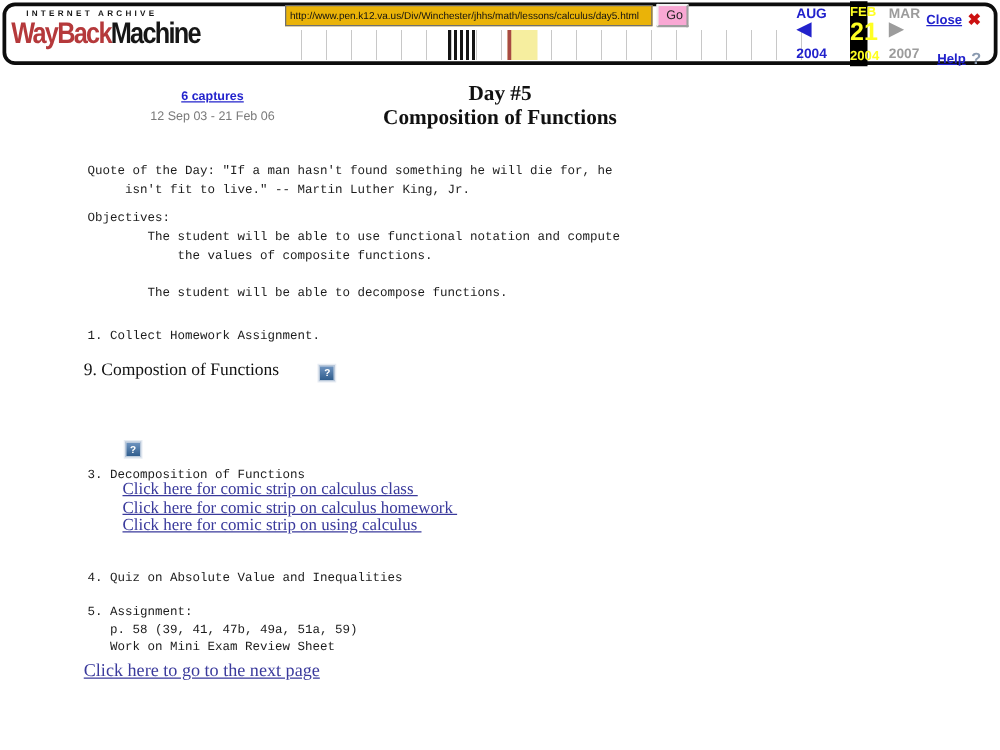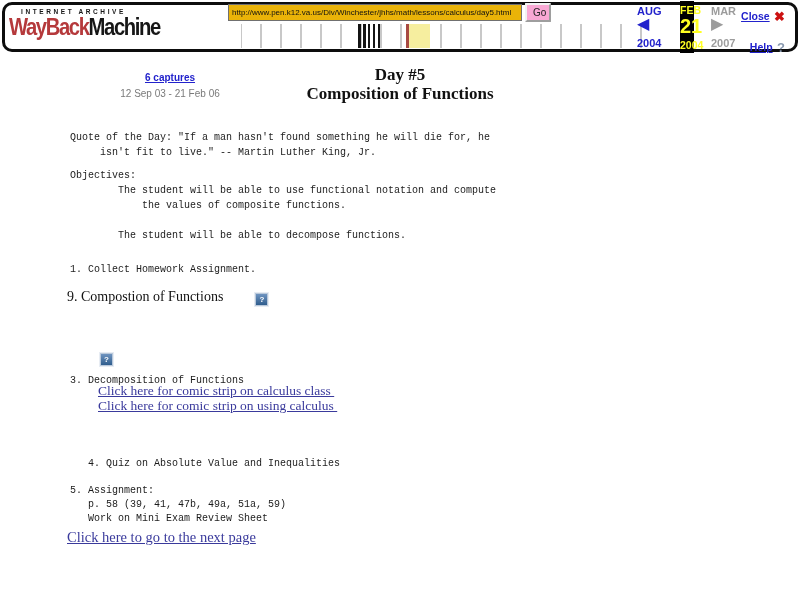--- a/index.html
+++ b/index.html
@@ -86,21 +86,21 @@
     line-height:19px; color:#111;
   }
   .mono {
     position:absolute; margin:0; white-space:pre;
     font-family:"Liberation Mono",monospace; font-size:10px; line-height:15px; color:#1c1c1c;
   }
   .quote      { left:70px; top:130px; }
   .objectives { left:70px; top:168px; }
   .item1      { left:70px; top:262px; }
   .item3      { left:70px; top:331px;margin-top:42px; }
-  .item4      { left:70px; top:456px;margin-left:18px; }
+  .item4      { left:70px; top:456px; }
   .item5      { left:70px; top:484px; line-height:14px; }
 
   .item2 {
     position:absolute; left:67px; top:289px;
     font-family:"Liberation Serif",serif; font-size:14px; color:#111; white-space:nowrap;
   }
   .broken-img {
     display:inline-block; width:11px; height:11px; text-align:center;
     background:linear-gradient(#6f94c0,#2f5d8d); border:1px solid #b9c8da;
     box-shadow:0 0 0 1px #e7ecf3;
@@ -187,20 +187,21 @@
   <pre class="mono item1">1. Collect Homework Assignment.</pre>
 
   <div class="item2"><span>9. Compostion of Functions</span><span class="broken-img"><span>?</span></span></div>
 
   <pre class="mono item3">3. Decomposition of Functions</pre>
 
   <span class="broken-img icon2"><span>?</span></span>
 
   <div class="links">
     <a>Click here for comic strip on calculus class </a>
+    <a>Click here for comic strip on calculus homework </a>
     <a>Click here for comic strip on using calculus </a>
   </div>
 
   <pre class="mono item4">4. Quiz on Absolute Value and Inequalities</pre>
   <pre class="mono item5">5. Assignment:
    p. 58 (39, 41, 47b, 49a, 51a, 59)
    Work on Mini Exam Review Sheet</pre>
 
   <a class="next-page">Click here to go to the next page</a>
 </div>

